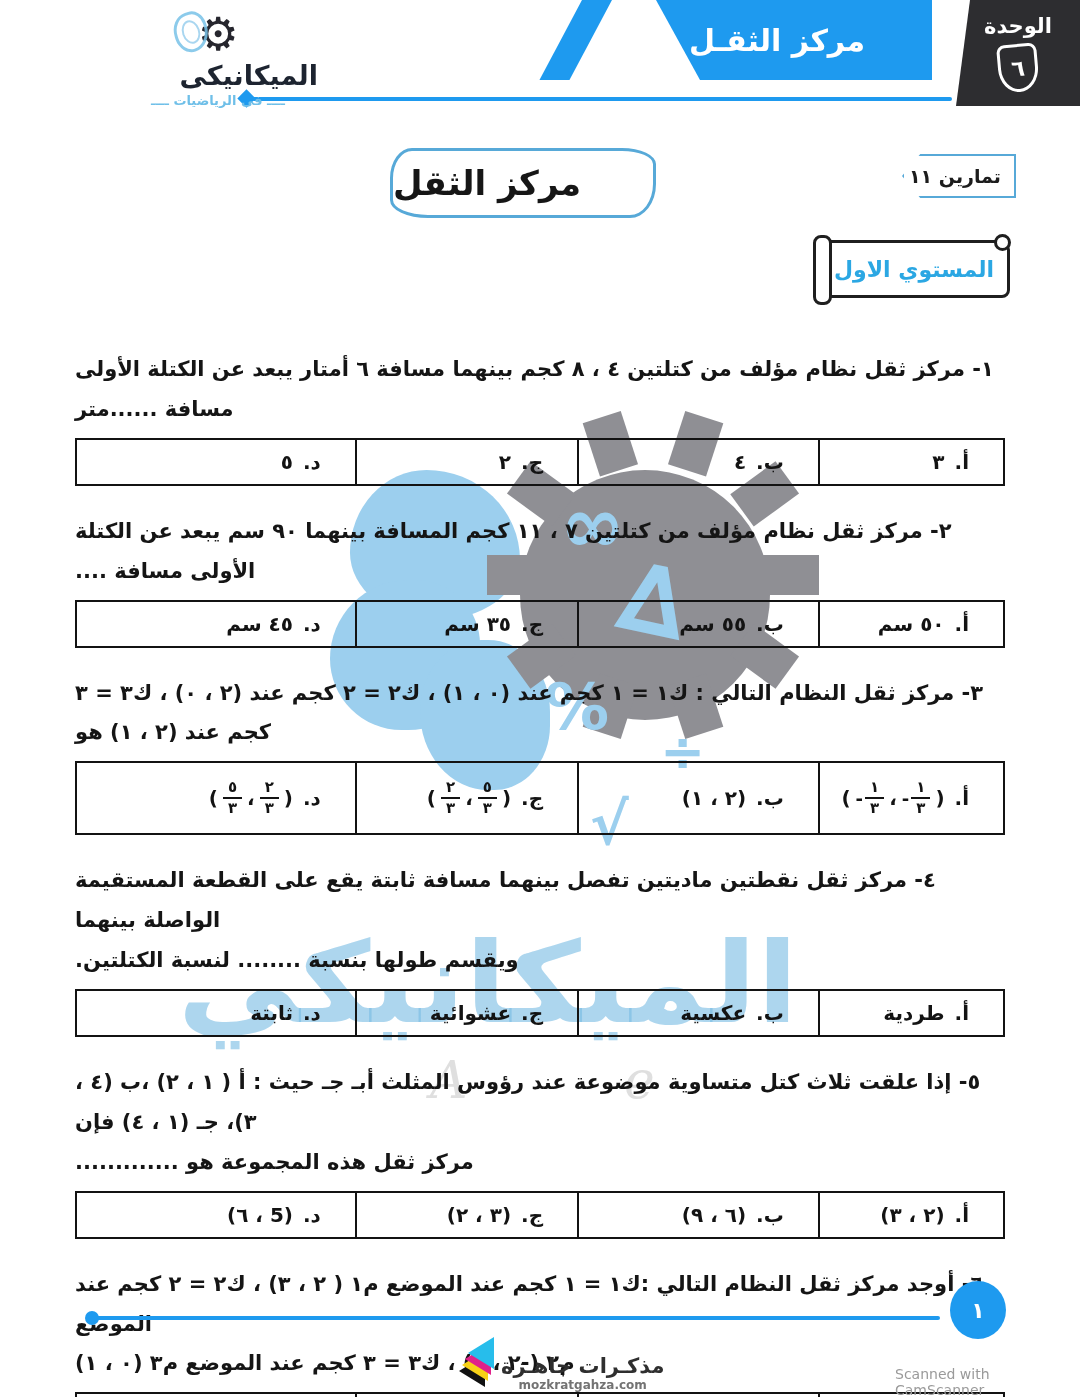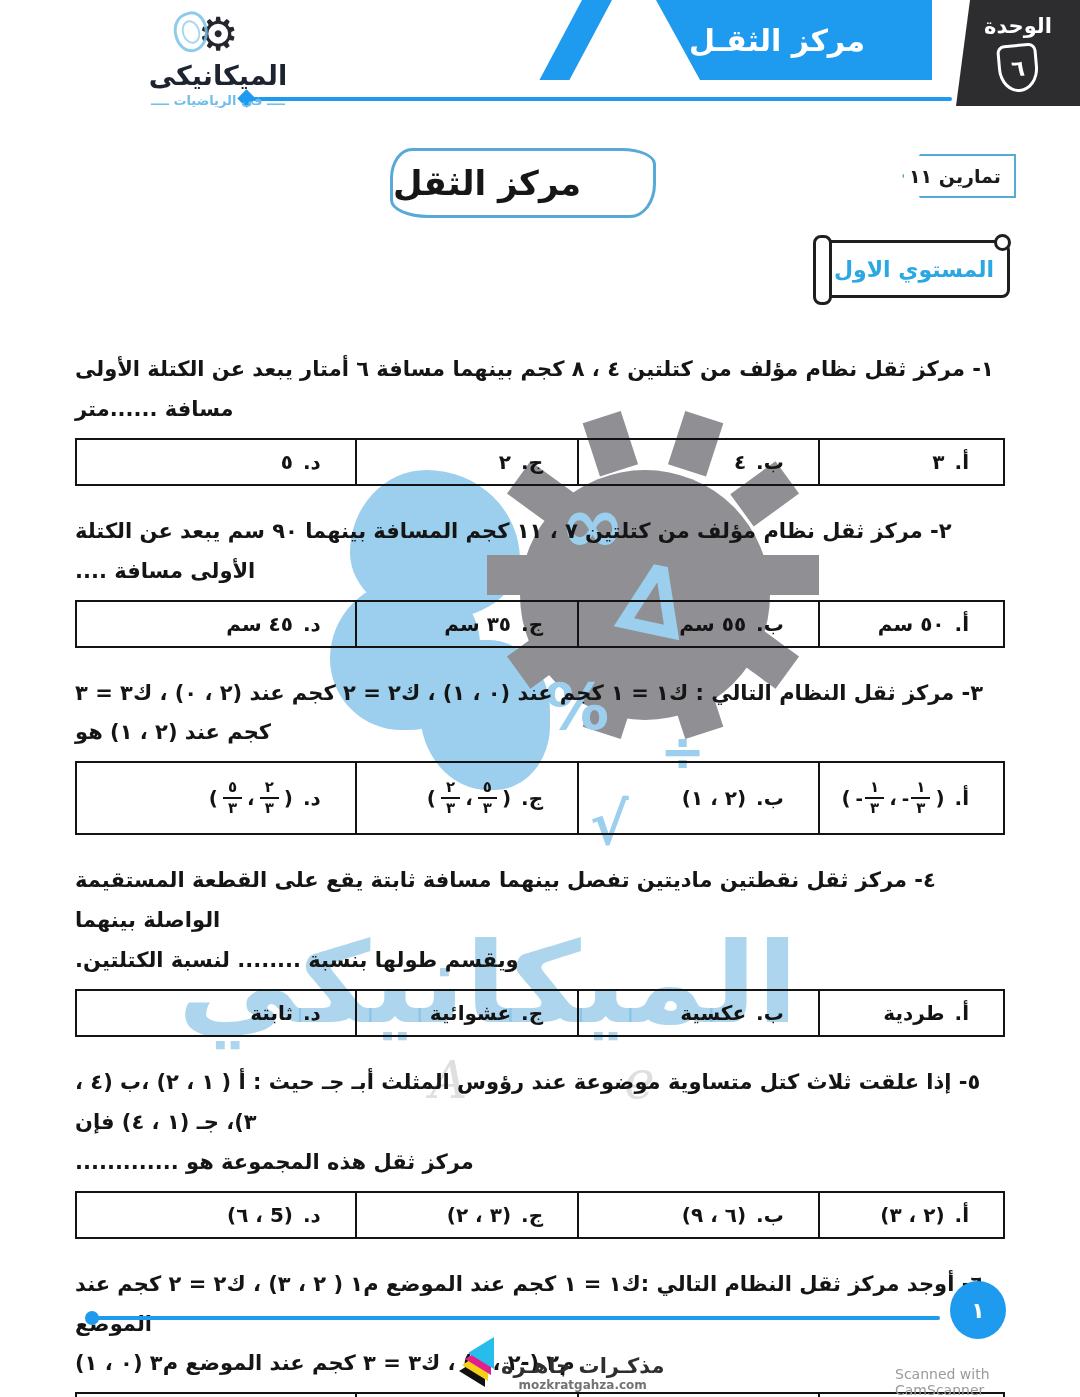--- a/index.html
+++ b/index.html
@@ -23,21 +23,21 @@
   .banner-chip { position:absolute; top:0; right:468px; width:30px; height:80px; background:#1e9aef;
     transform:skewX(-28deg); transform-origin:top; }
   .header-line { position:absolute; top:97px; left:252px; width:700px; height:4px; background:#1e9aef; border-radius:3px; }
   .header-line .diamond { position:absolute; left:-12px; top:-5px; width:13px; height:13px; background:#1e9aef; transform:rotate(45deg); }
   .logo { position:absolute; top:6px; left:118px; width:200px; text-align:center; }
   .logo-gear { position:relative; height:56px; }
   .gear-glyph { font-size:46px; color:#26262e; line-height:56px; }
   .gear-swirl { position:absolute; left:56px; top:6px; width:34px; height:40px;
     border:3px solid #79c2e8; border-radius:50% 40% 55% 45%; transform:rotate(-18deg); opacity:.85; }
   .gear-swirl::after { content:""; position:absolute; inset:5px; border:2px solid #9bd0ee; border-radius:50%; }
-  .logo-title { font-size:27px; font-weight:700; color:#1d2430; margin-top:-2px; }
+  .logo-title { font-size:27px; font-weight:700; color:#1d2430; margin-top:-2px;text-align:right; }
   .logo-sub { font-size:13px; font-weight:700; color:#6fbfe8; margin-top:2px; }
 
   
   .tag-exercises { position:absolute; top:154px; right:64px; width:114px; height:44px; background:#fff;
     border:2px solid #57a9d8; clip-path:polygon(16% 0,100% 0,100% 100%,16% 100%,0 50%);
     display:flex; align-items:center; justify-content:center; z-index:3; }
   .tag-exercises span { font-size:19px; font-weight:700; color:#1c1c1c; padding-right:8px;text-align:right; }
   .flag-title { position:absolute; top:148px; left:390px; width:266px; height:70px; background:#fff;
     border:3px solid #57a9d8; border-radius:22px 34px 26px 38px / 30px 16px 34px 18px;
     display:flex; align-items:center; z-index:3; }

